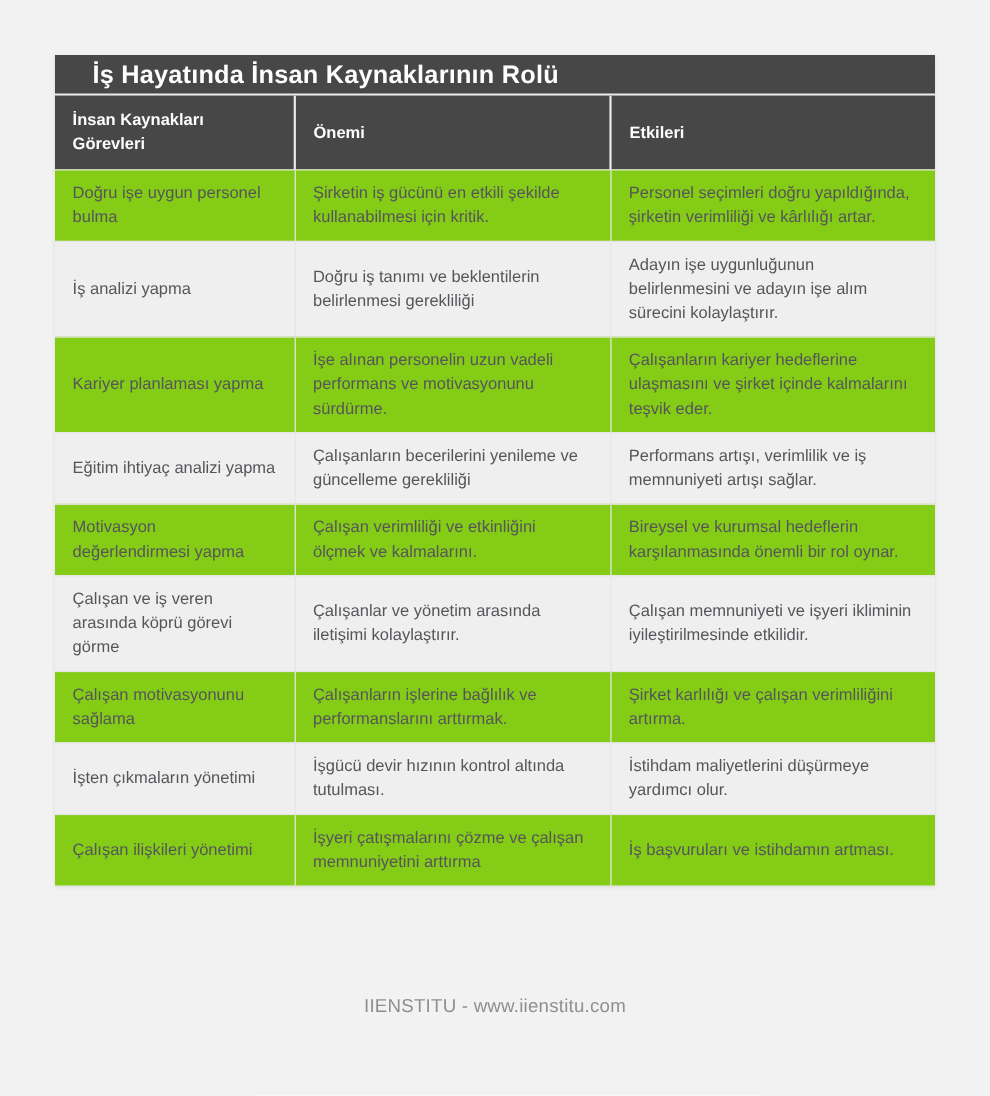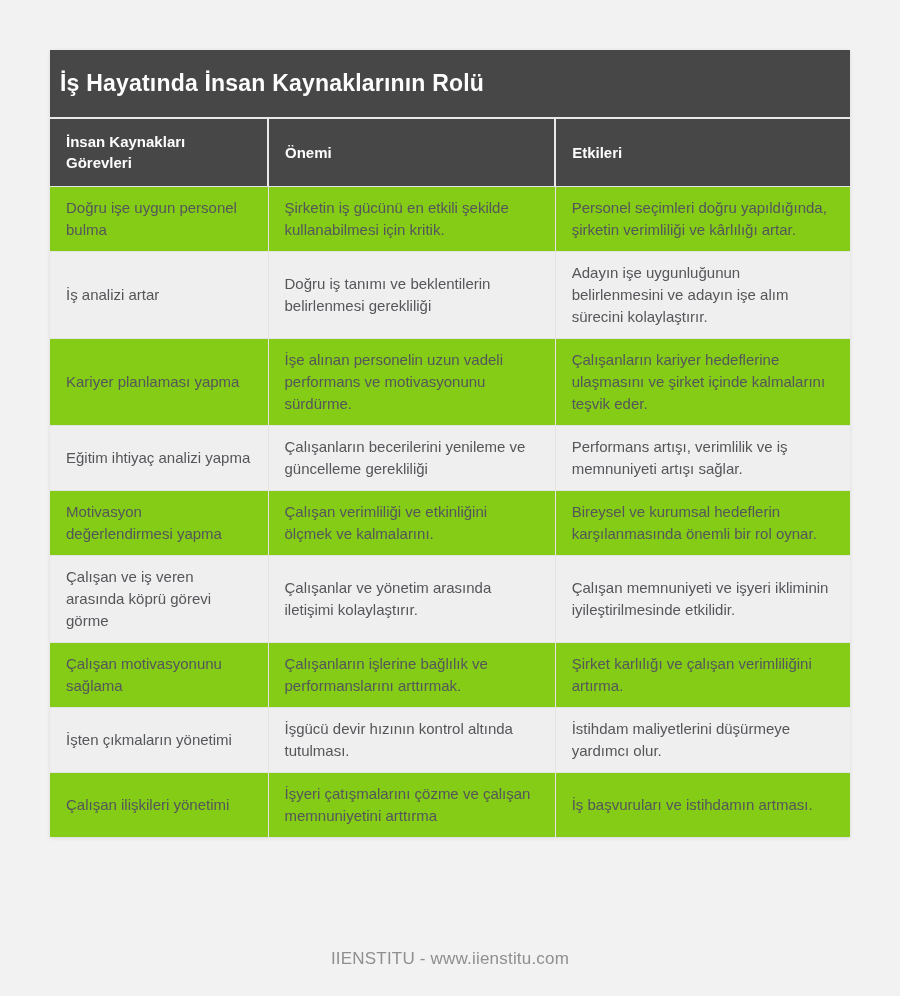--- a/index.html
+++ b/index.html
@@ -20,24 +20,24 @@
     left: 50px;
     top: 50px;
     width: 800px;
     background: #ffffff;
     box-shadow: 0 1px 4px rgba(0,0,0,0.10);
   }
 
   .title-bar {
     background: #474747;
     color: #fdfdfd;
-    height: 69px;
+    height: 37px;
     display: flex;
     align-items: center;
-    padding: 0 10px;
+    padding: 0 34px;
     font-size: 23px;
     font-weight: bold;
     letter-spacing: 0.2px;
     border-bottom: 2px solid #e9e9e9;
   }
 
   table.hr-table {
     width: 100%;
     border-collapse: collapse;
     table-layout: fixed;
@@ -71,21 +71,21 @@
     border-right: 1px solid #e4e4e4;
     background: #84cc16;
   }
   .hr-table tbody td:last-child { border-right: none; }
 
   .hr-table tbody tr:nth-child(even) td { background: #efefef; }
 
   .footer-credit {
     position: absolute;
     left: 0;
-    top: 949px;
+    top: 905px;
     width: 100%;
     text-align: center;
     font-size: 17px;
     color: #8f8f90;
     letter-spacing: 0.2px;
   }
 </style>
 </head>
 <body>
 
@@ -106,21 +106,21 @@
         <th>Etkileri</th>
       </tr>
     </thead>
     <tbody>
       <tr>
         <td>Doğru işe uygun personel bulma</td>
         <td>Şirketin iş gücünü en etkili şekilde kullanabilmesi için kritik.</td>
         <td>Personel seçimleri doğru yapıldığında, şirketin verimliliği ve kârlılığı artar.</td>
       </tr>
       <tr>
-        <td>İş analizi artar</td>
+        <td>İş analizi yapma</td>
         <td>Doğru iş tanımı ve beklentilerin belirlenmesi gerekliliği</td>
         <td>Adayın işe uygunluğunun belirlenmesini ve adayın işe alım sürecini kolaylaştırır.</td>
       </tr>
       <tr>
         <td>Kariyer planlaması yapma</td>
         <td>İşe alınan personelin uzun vadeli performans ve motivasyonunu sürdürme.</td>
         <td>Çalışanların kariyer hedeflerine ulaşmasını ve şirket içinde kalmalarını teşvik eder.</td>
       </tr>
       <tr>
         <td>Eğitim ihtiyaç analizi yapma</td>

